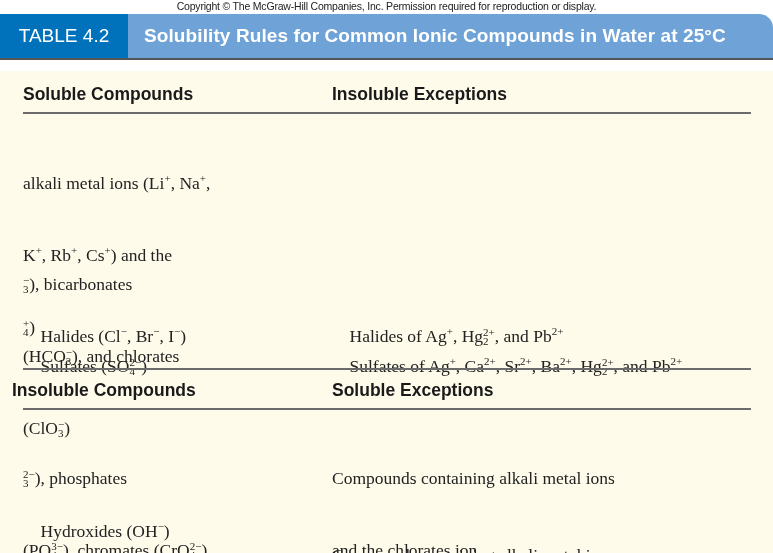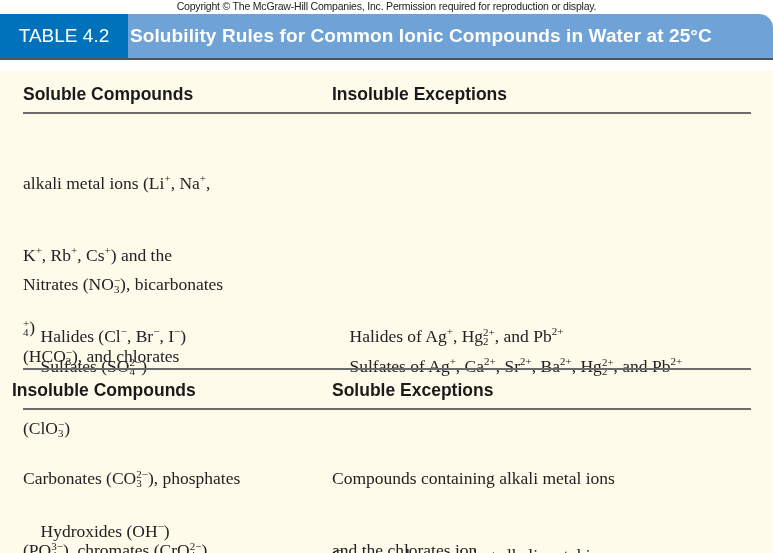--- a/index.html
+++ b/index.html
@@ -17,21 +17,21 @@
     display: flex; border-top-right-radius: 14px; overflow: hidden;
   }
   .header .num {
     background: #0072bc; color: #fff; width: 128px; height: 100%;
     font-family: "Liberation Sans", sans-serif; font-weight: normal; font-size: 19px;
     display: flex; align-items: center; justify-content: center;
   }
   .header .title {
     flex: 1; background: #6fa2d6; color: #fff; height: 100%;
     font-family: "Liberation Sans", sans-serif; font-weight: bold; font-size: 19px;
-    display: flex; align-items: center; padding-left: 2px; letter-spacing: 0.1px;
+    display: flex; align-items: center; padding-left: 16px; letter-spacing: 0.1px;
   }
   .header-bottom { position: absolute; top: 58px; left: 0; width: 773px; height: 2px; background: #555; }
   .body {
     position: absolute; top: 60px; left: 0; width: 773px; height: 493px; background: #fffbeb; margin-top: 11px;
   }
   .rule { position: absolute; left: 23px; width: 728px; height: 2px; background: #6b6b6b; }
   .hd {
     position: absolute; font-family: "Liberation Sans", sans-serif; font-weight: bold;
     font-size: 17.5px; color: #1a1a1a;
   }
@@ -60,21 +60,21 @@
   <div class="hd" style="left:332px; top:13px;">Insoluble Exceptions</div>
   <div class="rule" style="top:41px;"></div>
 
   <div class="cell" style="left:23px; top:52px;">
     <div><span>alkali metal ions (Li</span><sup>+</sup><span>, Na</span><sup>+</sup><span>,</span></div>
     <div><span>K</span><sup>+</sup><span>, Rb</span><sup>+</sup><span>, Cs</span><sup>+</sup><span>) and the</span></div>
     <div><span class="ss"><span>+</span><span>4</span></span><span>)</span></div>
   </div>
 
   <div class="cell" style="left:23px; top:153px;">
-    <div><span>Nitrates (NO</span><span class="ss"><span>−</span><span>3</span></span><span>), bicarbonates</span></div>
+    <div><span class="ss"><span>−</span><span>3</span></span><span>), bicarbonates</span></div>
     <div><span>(HCO</span><span class="ss"><span>−</span><span>3</span></span><span>), and chlorates</span></div>
     <div><span>(ClO</span><span class="ss"><span>−</span><span>3</span></span><span>)</span></div>
   </div>
 
   <div class="cell" style="left:23px; top:229px;">
     <span>Halides (Cl</span><sup>−</sup><span>, Br</span><sup>−</sup><span>, I</span><sup>−</sup><span>)</span>
   </div>
   <div class="cell" style="left:332px; top:229px;">
     <span>Halides of Ag</span><sup>+</sup><span>, Hg</span><span class="ss"><span>2+</span><span>2</span></span><span>, and Pb</span><sup>2+</sup>
   </div>
@@ -86,21 +86,21 @@
     <span>Sulfates of Ag</span><sup>+</sup><span>, Ca</span><sup>2+</sup><span>, Sr</span><sup>2+</sup><span>, Ba</span><sup>2+</sup><span>, Hg</span><span class="ss"><span>2+</span><span>2</span></span><span>, and Pb</span><sup>2+</sup>
   </div>
 
   <div class="rule" style="top:297px;"></div>
 
   <div class="hd" style="left:12px; top:309px;">Insoluble Compounds</div>
   <div class="hd" style="left:332px; top:309px;">Soluble Exceptions</div>
   <div class="rule" style="top:337px;"></div>
 
   <div class="cell" style="left:23px; top:347px;">
-    <div><span>Carbonates (CO</span><span class="ss"><span>2−</span><span>3</span></span><span>), phosphates</span></div>
+    <div><span class="ss"><span>2−</span><span>3</span></span><span>), phosphates</span></div>
     <div><span>(PO</span><span class="ss"><span>3−</span><span>4</span></span><span>), chromates (CrO</span><span class="ss"><span>2−</span><span>4</span></span><span>),</span></div>
     
   </div>
   <div class="cell" style="left:332px; top:347px;">
     <div>Compounds containing alkali metal ions</div>
     <div>and the chlorates ion</div>
   </div>
 
   <div class="cell" style="left:23px; top:424px;">
     <span>Hydroxides (OH</span><sup>−</sup><span>)</span>

